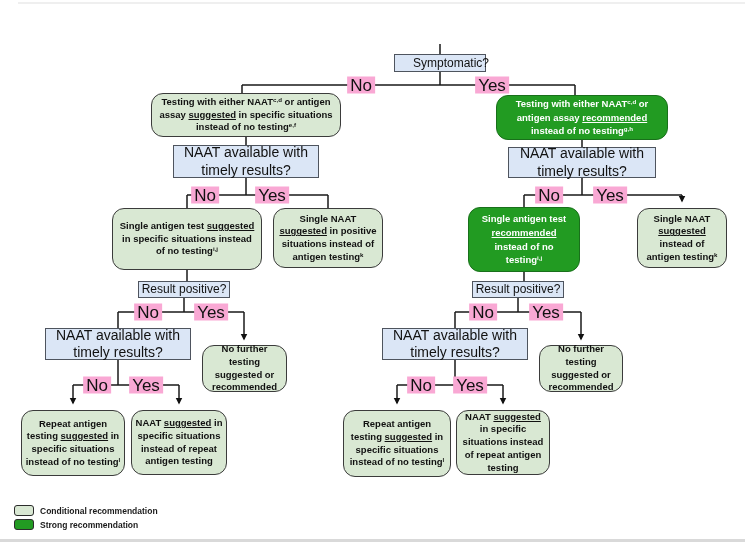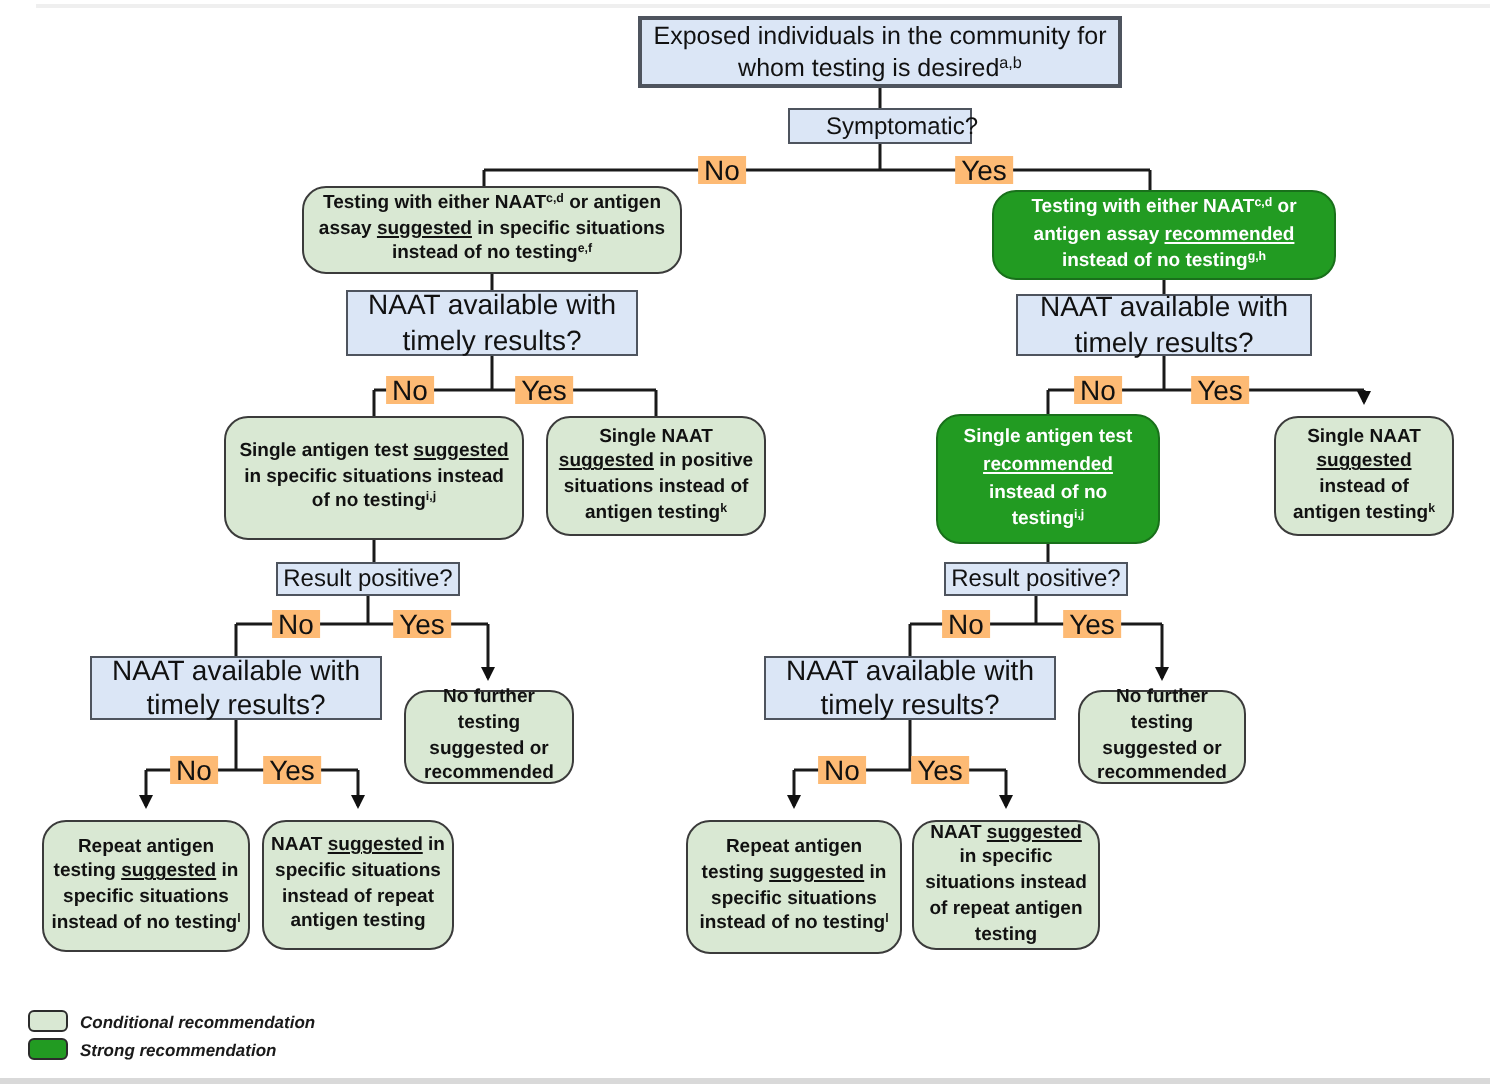--- a/index.html
+++ b/index.html
@@ -20,24 +20,24 @@
     background:var(--conditional,#d9e8d3);border:1.5px solid #3b3b3b;border-radius:12px;
     font-weight:bold;font-size:9.5px;line-height:1.34;padding:3px 5px;
   }
   .strong{
     background:var(--strong,#229b22);color:#ffffff;border:1.5px solid #19701b;border-radius:12px;
     font-weight:bold;font-size:9.5px;line-height:1.45;padding:3px 6px;
   }
   sup{font-size:0.65em;vertical-align:baseline;position:relative;top:-0.5em;font-weight:inherit;}
   u{text-underline-offset:1px;text-align:center;}
   .lbl{
-    position:absolute;transform:translate(-50%,-50%);background:#fdba74;
-    padding:0 3px;font-size:14px;line-height:1;
+    position:absolute;transform:translate(-50%,-50%);background:#f9a8d4;
+    padding:0 3px;font-size:17px;line-height:1;
   }
-  .legend{position:absolute;left:14px;top:505px;display:flex;flex-direction:column;gap:3px;font-style:italic;}
+  .legend{position:absolute;left:14px;top:505px;display:flex;flex-direction:column;gap:3px;}
   .legend-row{display:flex;align-items:center;gap:6px;}
   .swatch{width:20px;height:11px;border:1px solid #2c2c2c;border-radius:3px;box-sizing:border-box;}
   .swatch.cond-sw{background:var(--conditional,#d9e8d3);}
   .swatch.strong-sw{background:var(--strong,#229b22);}
   .legend-label{font-size:8.5px;font-weight:bold;color:#1a1a1a;}
 </style>
 </head>
 <body>
 
 <div class="canvas">
@@ -55,23 +55,20 @@
     <path d="M582,140 V147 M582,178 V195 M524,195 H682 M524,195 V207 M524,272 V281 M518,298 V312 M455,312 H581 M455,312 V328 M455,360 V385 M397,385 H503" stroke="#1a1a1a" stroke-width="1.5" fill="none"></path>
     <path d="M244,312 V339" stroke="#1a1a1a" stroke-width="1.5" fill="none" marker-end="url(#arw)"></path>
     <path d="M682,195 V201" stroke="#1a1a1a" stroke-width="1.5" fill="none" marker-end="url(#arw)"></path>
     <path d="M581,312 V339" stroke="#1a1a1a" stroke-width="1.5" fill="none" marker-end="url(#arw)"></path>
     <path d="M73,385 V403" stroke="#1a1a1a" stroke-width="1.5" fill="none" marker-end="url(#arw)"></path>
     <path d="M179,385 V403" stroke="#1a1a1a" stroke-width="1.5" fill="none" marker-end="url(#arw)"></path>
     <path d="M397,385 V403" stroke="#1a1a1a" stroke-width="1.5" fill="none" marker-end="url(#arw)"></path>
     <path d="M503,385 V403" stroke="#1a1a1a" stroke-width="1.5" fill="none" marker-end="url(#arw)"></path>
   </svg>
 
-  <div class="box question topbox" style="left:319px;top:8px;width:242px;height:36px;">
-    <div><span>Exposed individuals in the community for whom testing is desired</span><sup>a,b</sup></div>
-  </div>
 
   <div class="box question" style="left:394px;top:54px;width:92px;height:18px;font-size:12px;padding-left:22px;">
     <div>Symptomatic?</div>
   </div>
 
   <div class="box cond" style="left:151px;top:93px;width:190px;height:44px;">
     <div><span>Testing with either NAAT</span><sup>c,d</sup><span> or antigen assay </span><u>suggested</u><span> in specific situations instead of no testing</span><sup>e,f</sup></div>
   </div>
 
   <div class="box strong" style="left:496px;top:95px;width:172px;height:45px;">

